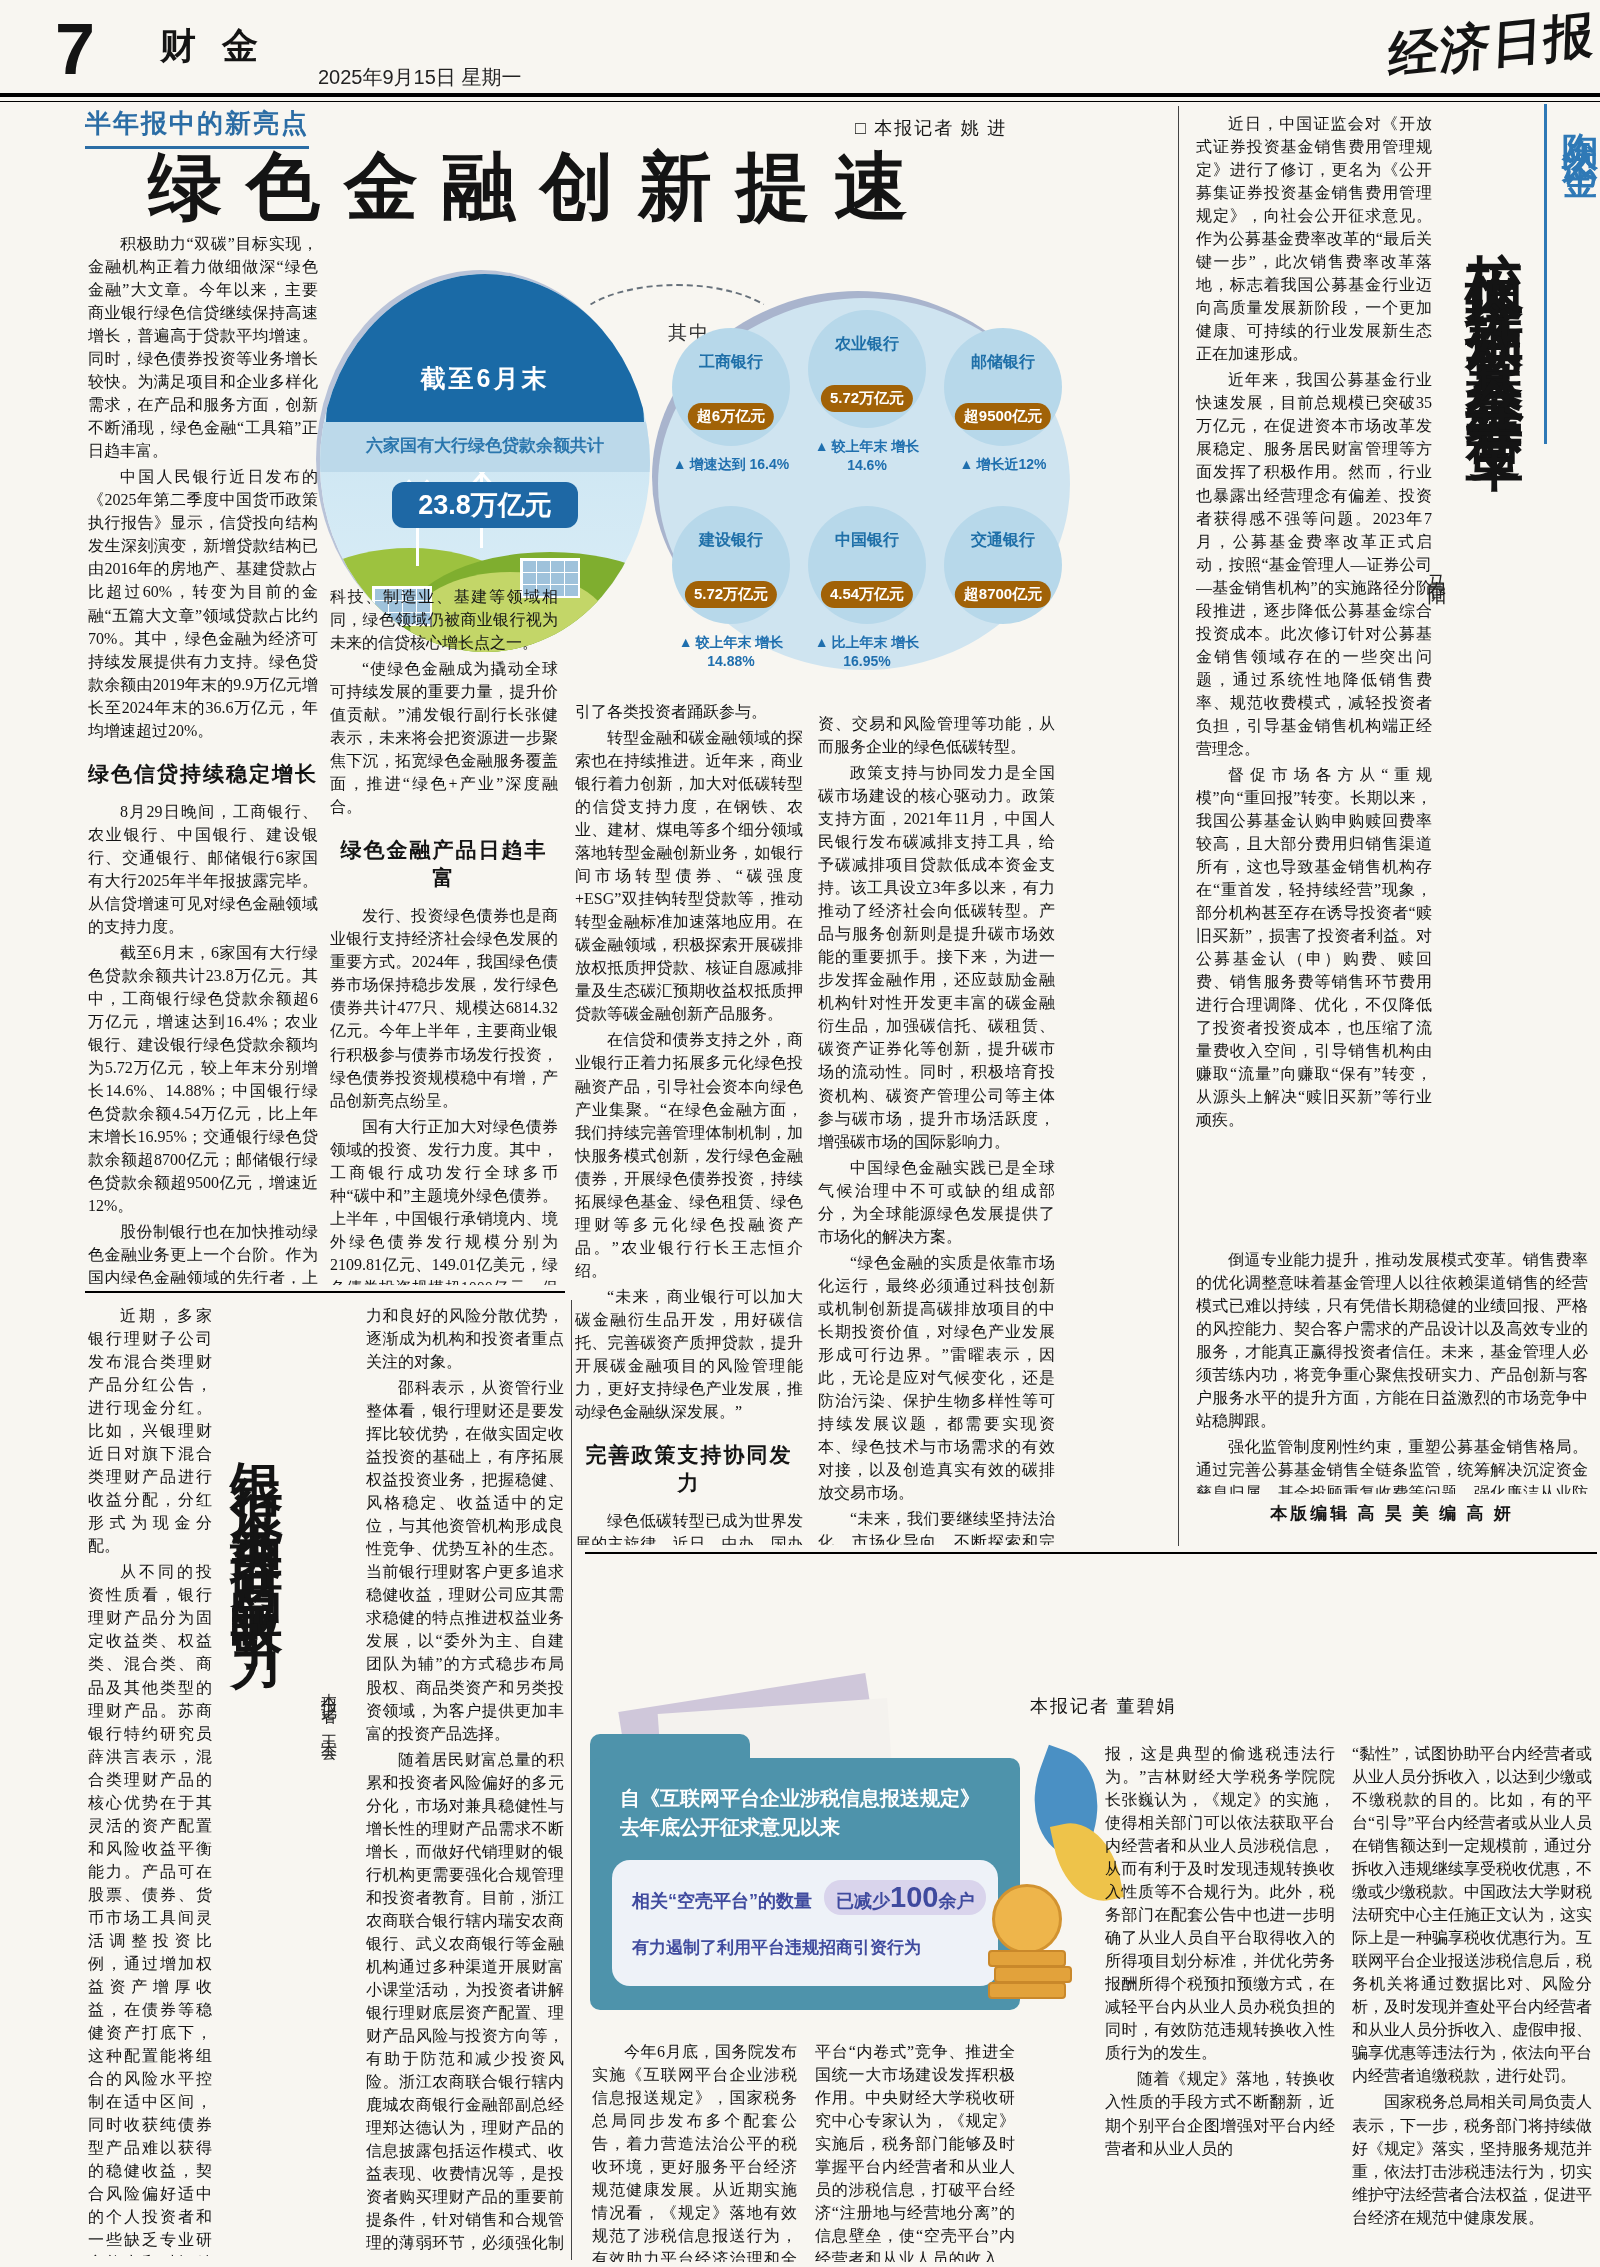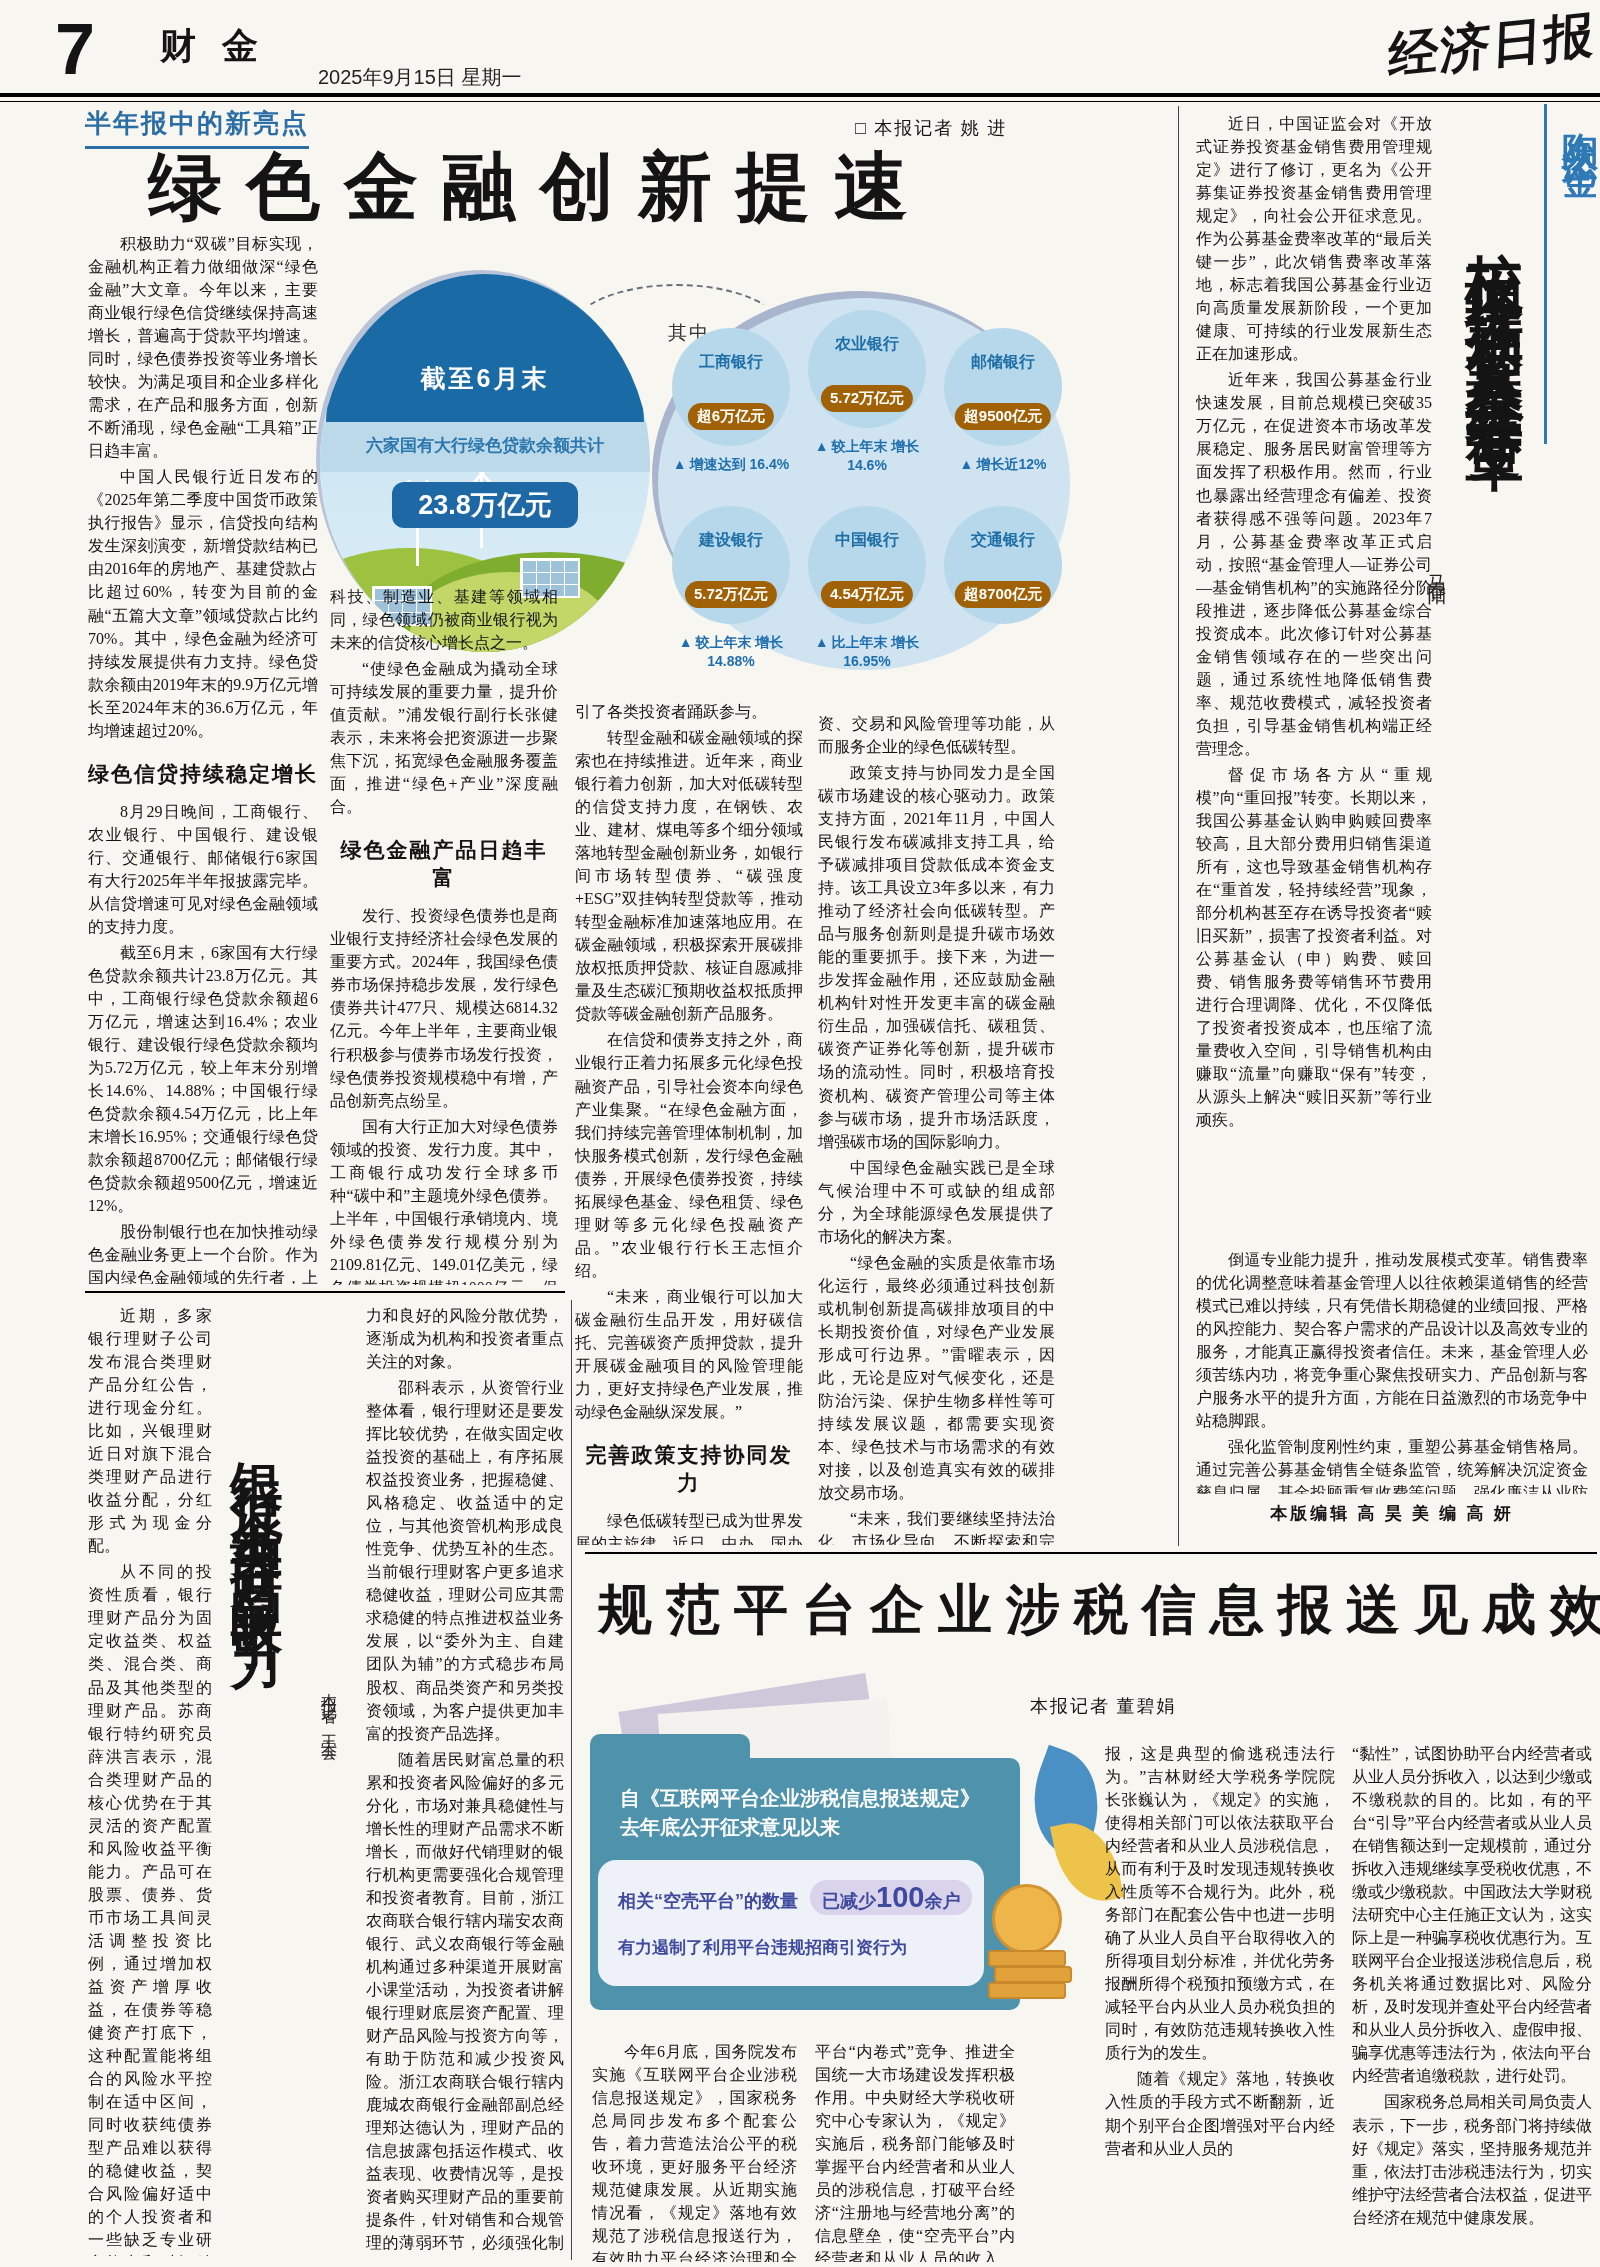--- a/index.html
+++ b/index.html
@@ -73,21 +73,21 @@
   
   .taxhead{font-size:54px;font-weight:900;letter-spacing:14px;text-align:center;white-space:nowrap;
            font-family:"Liberation Serif",serif;}
   
   .folder{position:absolute;left:0;top:70px;width:430px;height:252px;background:#4e93ab;border-radius:10px;}
   .folder-tab{position:absolute;left:0;top:46px;width:160px;height:40px;background:#4e93ab;border-radius:10px 10px 0 0;}
   .paper1{position:absolute;left:34px;top:4px;width:250px;height:92px;background:#cfc7da;transform:rotate(-9deg);}
   .paper2{position:absolute;left:70px;top:18px;width:230px;height:74px;background:#f4f2ee;transform:rotate(-4deg);}
   .fold-head{position:absolute;left:30px;top:96px;width:372px;color:#fff;font-weight:bold;font-size:20px;
              line-height:1.45;font-family:"Liberation Sans",sans-serif;}
-  .fold-box{position:absolute;left:8px;top:172px;width:386px;height:126px;background:#eef2f8;border-radius:18px;}
+  .fold-box{position:absolute;left:22px;top:172px;width:386px;height:126px;background:#eef2f8;border-radius:18px;}
   .fb-row1{position:absolute;left:20px;top:20px;color:#3f4a9e;font-weight:bold;font-size:18px;
            font-family:"Liberation Sans",sans-serif;}
   .fb-pill{display:inline-block;background:#d9d4ec;border-radius:17px;padding:1px 12px;margin-left:12px;color:#3f4a9e;}
   .fb-big{font-size:29px;}
   .fb-row2{position:absolute;left:20px;top:76px;color:#3f4a9e;font-weight:bold;font-size:17px;
            font-family:"Liberation Sans",sans-serif;}
   .coin{position:absolute;width:64px;height:64px;border-radius:50%;background:#eeb54b;border:3px solid #d29330;}
   .coinbar{position:absolute;width:74px;height:13px;background:#e2a23b;border:2px solid #c9882a;border-radius:4px;}
   .leafB{position:absolute;width:72px;height:98px;background:#4a90c4;border-radius:0 75% 0 75%;transform:rotate(20deg);}
   .leafY{position:absolute;width:58px;height:84px;background:#eec34a;border-radius:0 75% 0 75%;transform:rotate(-12deg);}
@@ -225,21 +225,20 @@
     </div>
   <div class="abs vert licai-title" style="left:222px;top:1420px;height:830px;">银行混合类理财凸显吸引力</div>
   <div class="abs vert v-byline" style="left:318px;top:1680px;height:260px;">本报记者 王宝会</div>
   <div class="abs colflow" style="left:366px;top:1304px;width:198px;height:952px;">
       <p class="cont">力和良好的风险分散优势，逐渐成为机构和投资者重点关注的对象。</p>
       <p>邵科表示，从资管行业整体看，银行理财还是要发挥比较优势，在做实固定收益投资的基础上，有序拓展权益投资业务，把握稳健、风格稳定、收益适中的定位，与其他资管机构形成良性竞争、优势互补的生态。当前银行理财客户更多追求稳健收益，理财公司应其需求稳健的特点推进权益业务发展，以“委外为主、自建团队为辅”的方式稳步布局股权、商品类资产和另类投资领域，为客户提供更加丰富的投资产品选择。</p>
       <p>随着居民财富总量的积累和投资者风险偏好的多元分化，市场对兼具稳健性与增长性的理财产品需求不断增长，而做好代销理财的银行机构更需要强化合规管理和投资者教育。目前，浙江农商联合银行辖内瑞安农商银行、武义农商银行等金融机构通过多种渠道开展财富小课堂活动，为投资者讲解银行理财底层资产配置、理财产品风险与投资方向等，有助于防范和减少投资风险。浙江农商联合银行辖内鹿城农商银行金融部副总经理郑达德认为，理财产品的信息披露包括运作模式、收益表现、收费情况等，是投资者购买理财产品的重要前提条件，针对销售和合规管理的薄弱环节，必须强化制度执行，确保理财产品精准适配投资者。</p>
     </div>
 
   <div class="abs rule-h" style="left:585px;top:1552px;width:1012px;height:2px;"></div>
-  <div class="abs taxhead" style="left:598px;top:1574px;width:1000px;">规范平台企业涉税信息报送见成效</div>
   <div class="abs smallbyline" style="left:1030px;top:1694px;">本报记者 董碧娟</div>
 
   <div class="abs" style="left:590px;top:1688px;width:520px;height:332px;">
     <div class="paper1"></div>
     <div class="paper2"></div>
     <div class="folder-tab"></div>
     <div class="folder"></div>
     <div class="fold-head">自《互联网平台企业涉税信息报送规定》去年底公开征求意见以来</div>
     <div class="fold-box">
       <div class="fb-row1">

